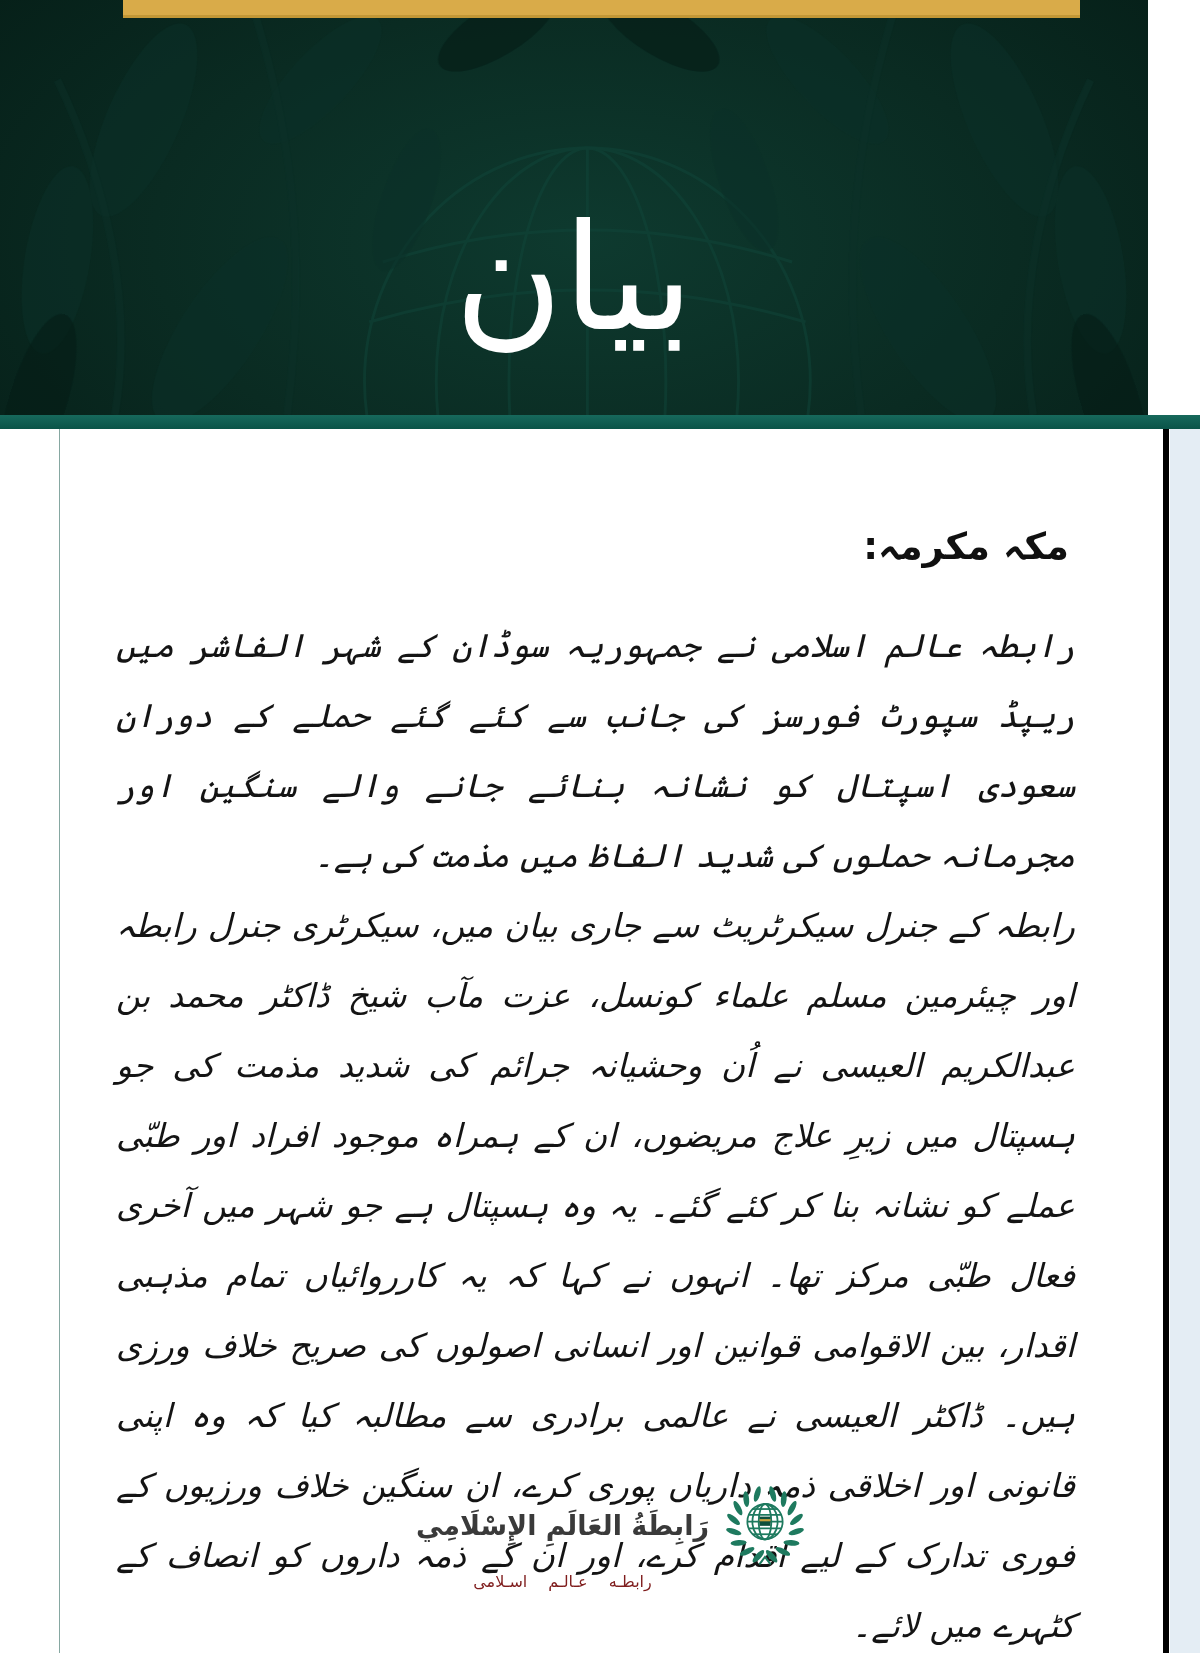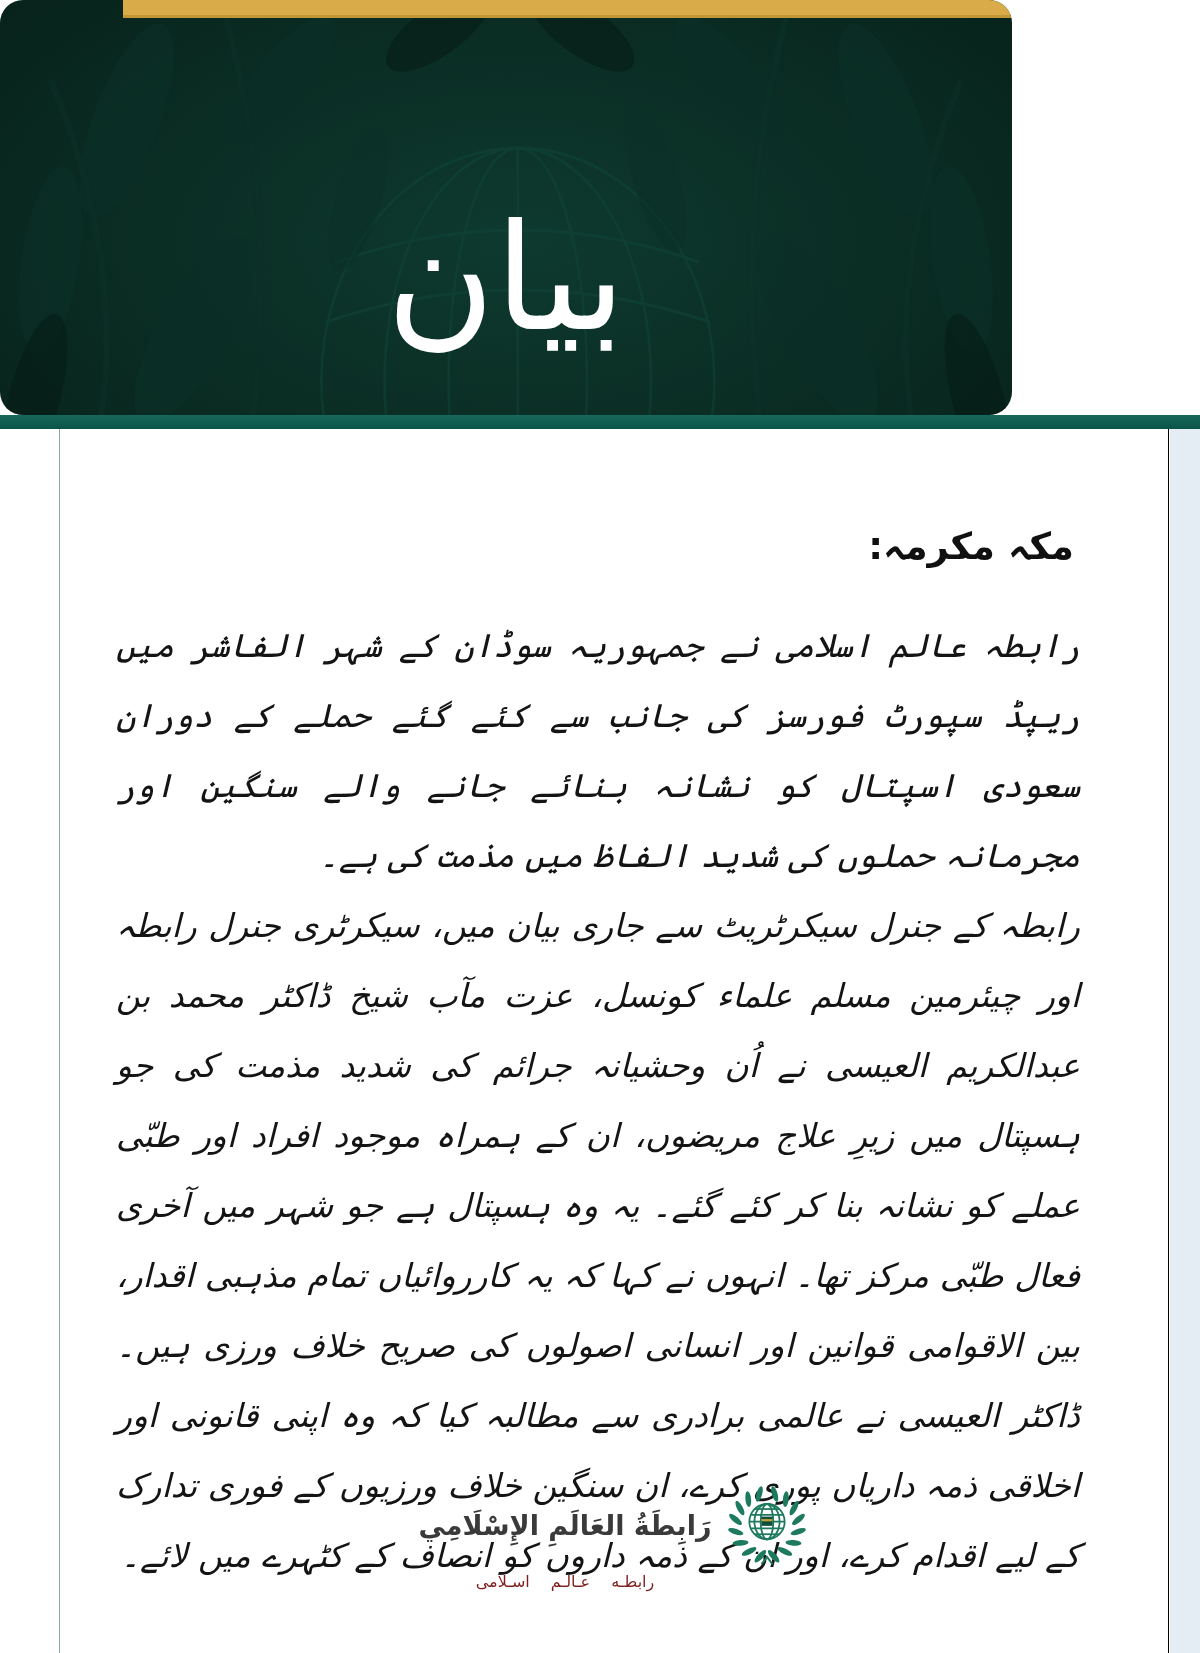--- a/index.html
+++ b/index.html
@@ -5,23 +5,22 @@
   html,body{margin:0;padding:0;}
   body{
     width:1200px;height:1653px;position:relative;overflow:hidden;
     background:#ffffff;
     font-family:"DejaVu Sans", sans-serif;
   }
   .page{position:absolute;inset:0;}
 
   
   .header{
-    position:absolute;top:0;left:0;width:1012px;height:415px;overflow:hidden;
+    position:absolute;top:0;left:0;width:1148px;height:415px;overflow:hidden;
     background:radial-gradient(900px 500px at 51% 58%, #0e3a2f 0%, #0a2b22 48%, #041a14 100%);
-    border-radius:23px;
   }
   .gold-bar{
     position:absolute;top:0;left:123px;width:957px;height:15px;
     background:#d9ab49;border-bottom:3px solid #c29736;
   }
   .wm{position:absolute;inset:0;width:100%;height:100%;}
   .title{
     position:absolute;top:168px;left:0;width:100%;margin:0;
     text-align:center;color:#ffffff;font-weight:400;
     font-size:148px;line-height:220px;direction:rtl;
@@ -32,21 +31,21 @@
     position:absolute;top:415px;left:0;width:1200px;height:14px;
     background:linear-gradient(#17695c, #0a5448);
   }
 
   
   .body-area{position:absolute;top:429px;left:0;width:1200px;height:1224px;background:#ffffff;}
   .right-band{position:absolute;top:0;right:0;width:30px;height:1224px;background:#e4edf4;}
   .card{
     position:absolute;top:0;left:59px;width:1110px;height:1224px;box-sizing:border-box;
     background:#ffffff;
-    border-left:1px solid #86a7a1;border-right:1px solid #000000;
+    border-left:1px solid #86a7a1;border-right:6px solid #000000;
   }
   .dateline{
     position:absolute;top:96px;right:94px;margin:0;
     direction:rtl;font-size:37px;color:#101010;font-weight:700;
   }
   .content{
     position:absolute;top:182px;right:88px;left:56px;
     direction:rtl;text-align:justify;
     font-size:33px;line-height:70px;color:#141414;font-style:italic;
   }

